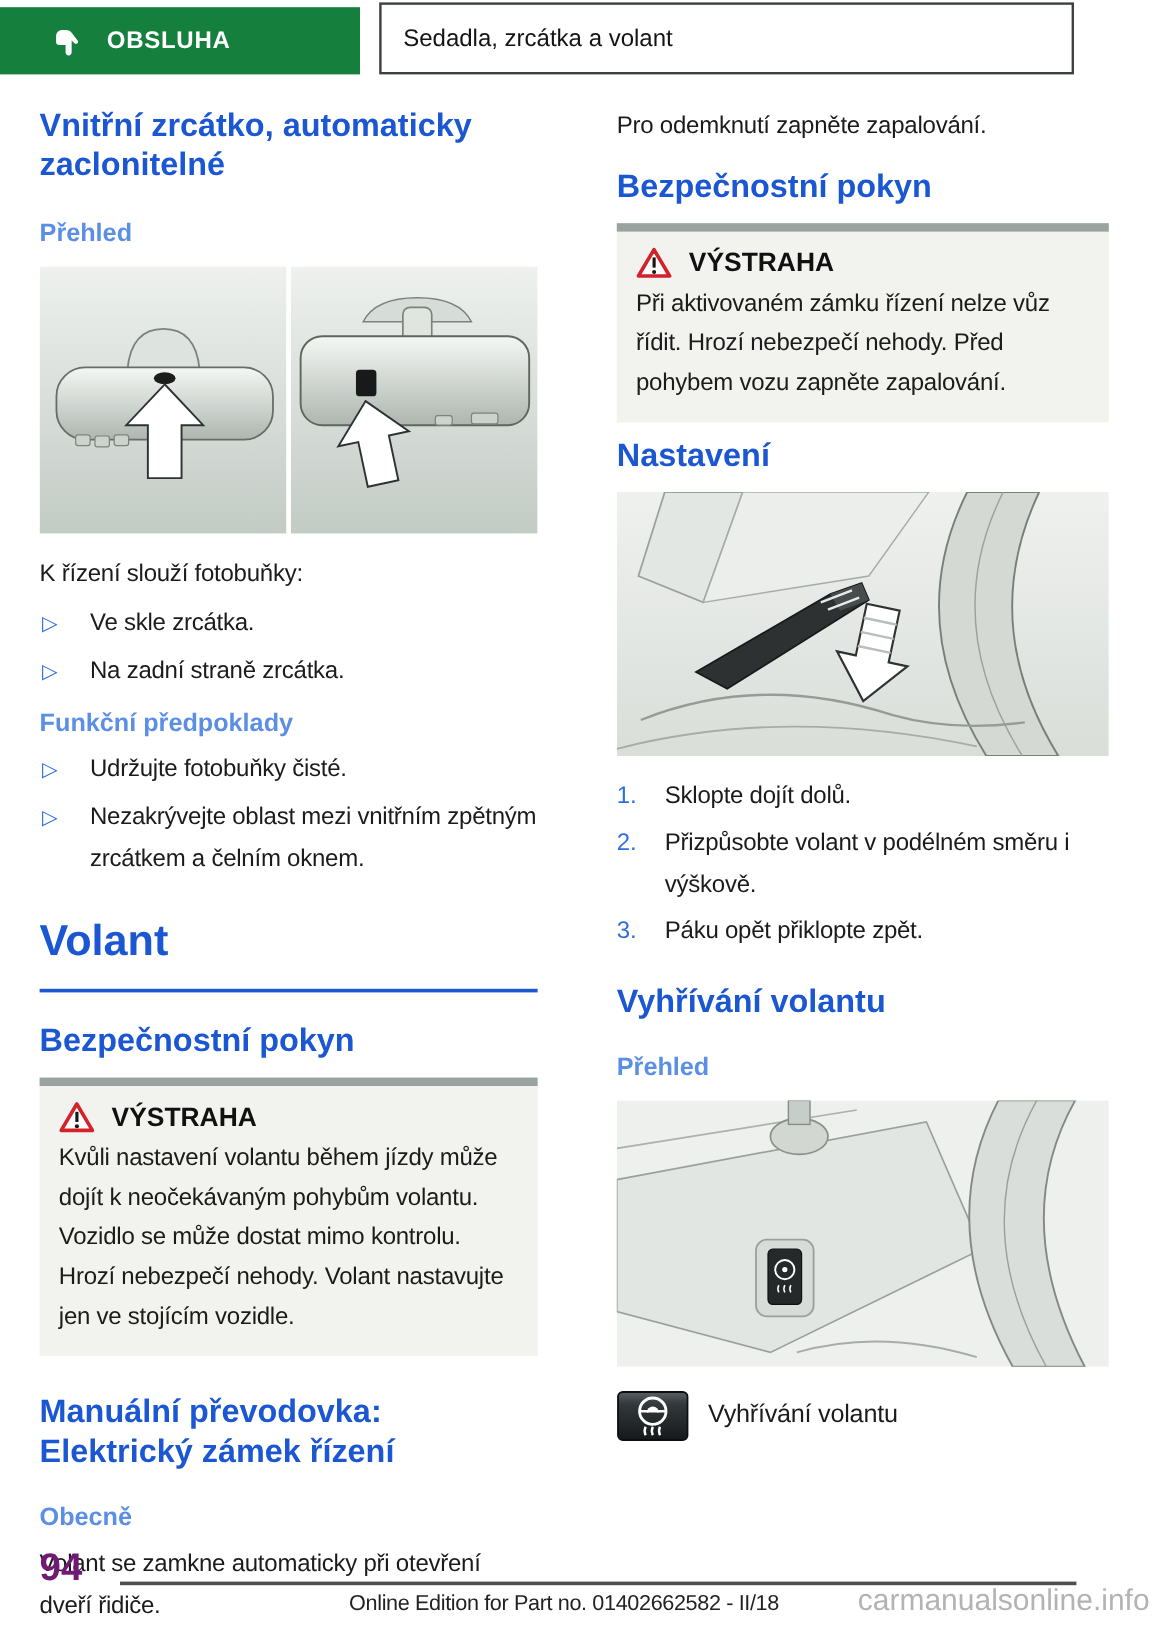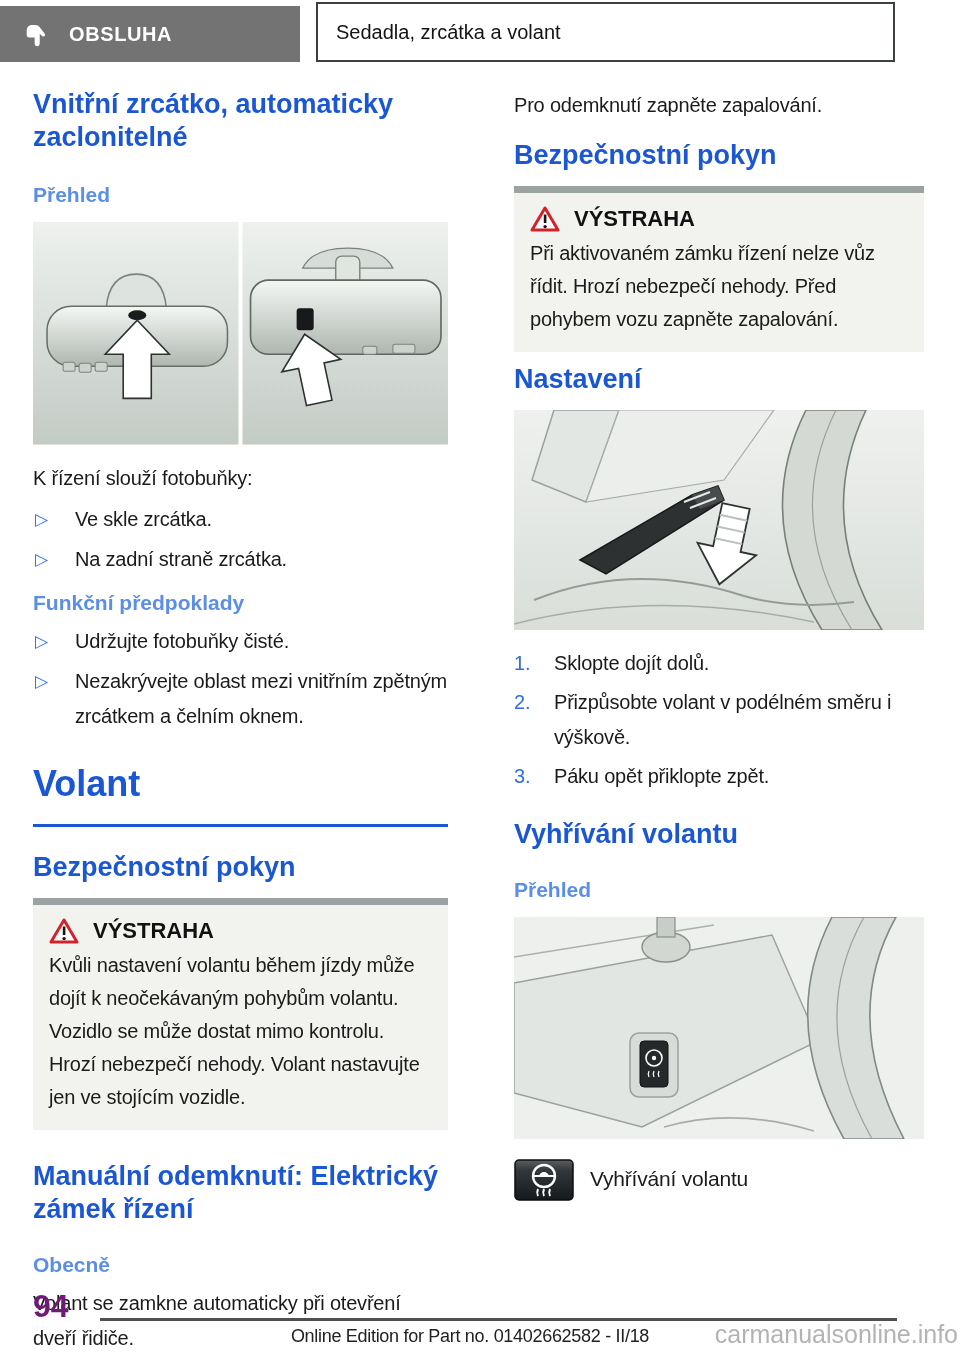--- a/index.html
+++ b/index.html
@@ -3,21 +3,21 @@
 <meta charset="utf-8">
 <style>
   * { margin:0; padding:0; box-sizing:border-box; }
   html,body { background:#fff; }
   body { font-family:"Liberation Sans", sans-serif; color:#1b1b1b; }
   .page { position:relative; width:960px; height:1362px; background:#fff; overflow:hidden; }
 
   
   .chapter-tab {
     position:absolute; left:0; top:6px; width:300px; height:56px;
-    background:#737373; display:flex; align-items:center; padding-left:22px; gap:20px;
+    background:#15803d; display:flex; align-items:center; padding-left:42px; gap:20px;
   }
   .chapter-tab .label { color:#fff; font-weight:bold; font-size:20px; letter-spacing:.6px; }
   .hand-icon { width:27px; height:27px; display:block; }
   .title-box {
     position:absolute; left:316px; top:2px; width:579px; height:60px;
     border:2px solid #3c4041; background:#fff; display:flex; align-items:center;
     padding-left:18px; font-size:20px; color:#141414;text-align:center;
   }
 
   
@@ -164,21 +164,21 @@
             <path d="M15 3 L28 25 H2 Z" fill="#ffffff" stroke="#d2232a" stroke-width="3" stroke-linejoin="round"></path>
             <rect x="13.8" y="9.5" width="2.6" height="8.5" fill="#161616"></rect>
             <circle cx="15.1" cy="21.6" r="1.7" fill="#161616"></circle>
           </svg>
           <span>VÝSTRAHA</span>
         </div>
         <p>Kvůli nastavení volantu během jízdy může dojít k neočekávaným pohybům volantu. Vozidlo se může dostat mimo kontrolu. Hrozí nebezpečí nehody. Volant nastavujte jen ve stojícím vozidle.</p>
       </div>
     </div>
 
-    <h2 class="sub mt30">Manuální odemknutí: Elektrický zámek řízení</h2>
+    <h2 class="sub mt30">Manuální převodovka: Elektrický zámek řízení</h2>
     <h3 class="mini mt24">Obecně</h3>
     <p class="body mt6">Volant se zamkne automaticky při otevření dveří řidiče.</p>
 
   </div>
 
   <div class="col col-right">
 
     <p class="body">Pro odemknutí zapněte zapalování.</p>
 
     <h2 class="sub mt16">Bezpečnostní pokyn</h2>

